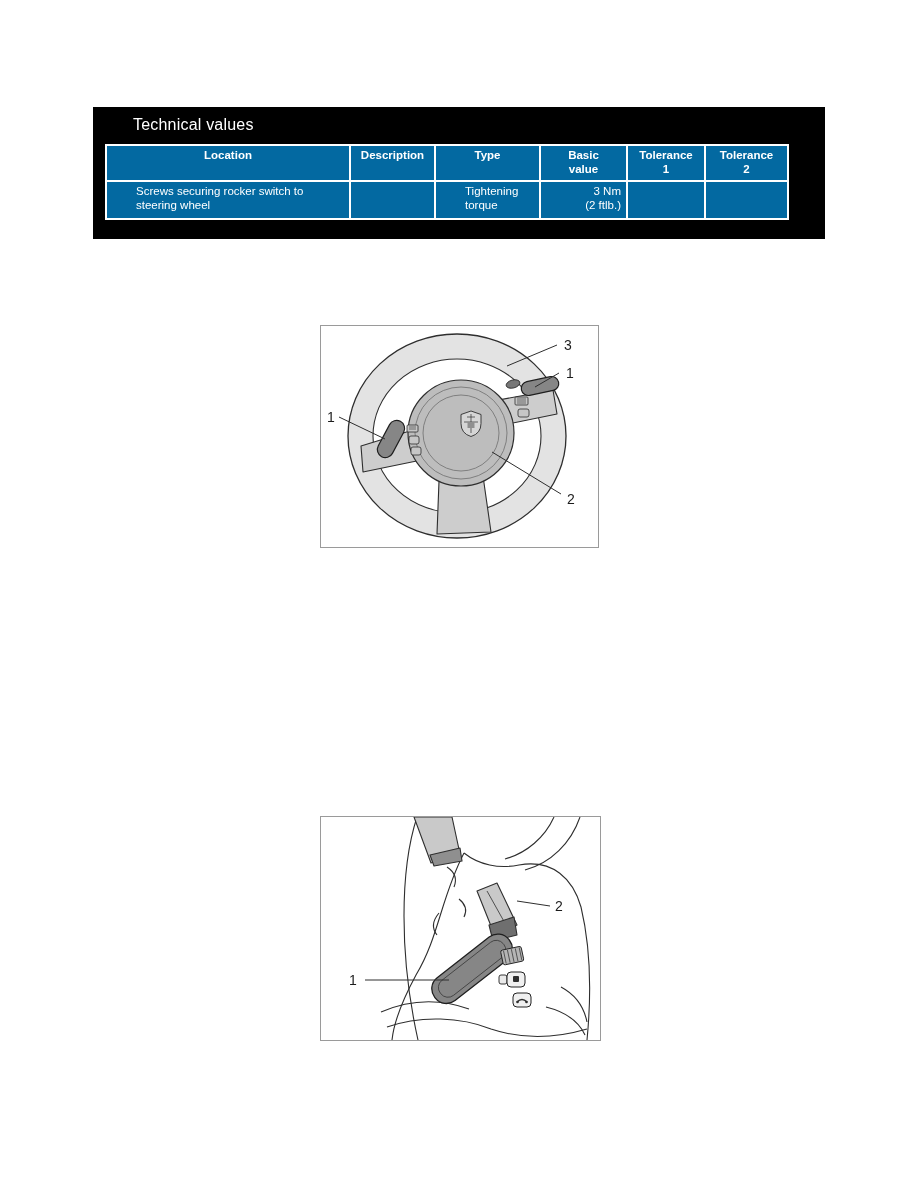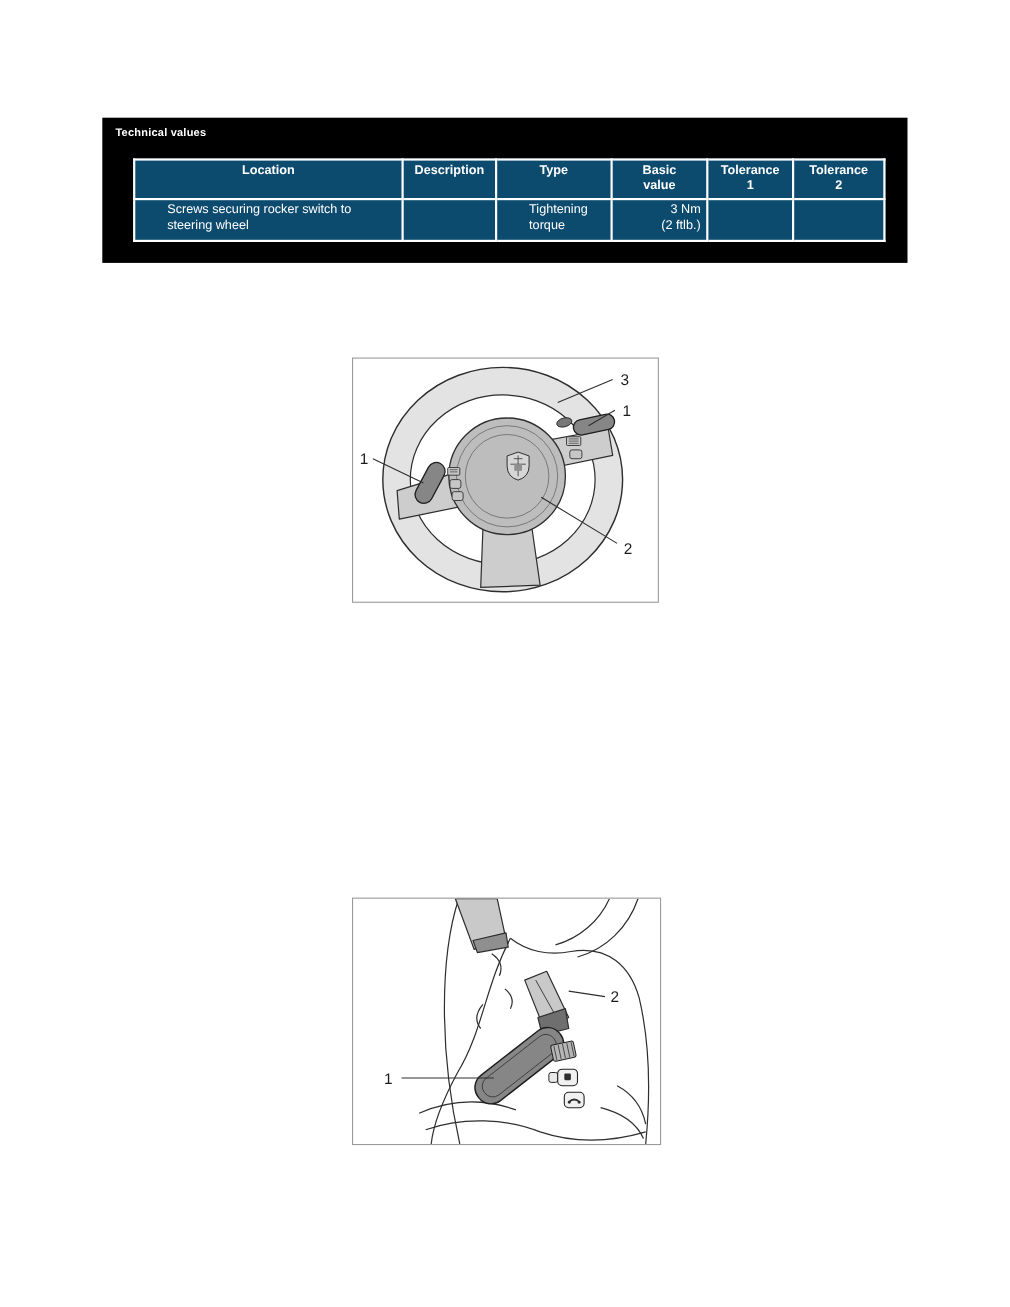--- a/index.html
+++ b/index.html
@@ -7,27 +7,27 @@
     position:relative; width:918px; height:1188px; background:#ffffff;
     font-family:"Liberation Sans", sans-serif; overflow:hidden;
   }
 
   
   .tv-panel {
     position:absolute; left:93px; top:107px; width:732px; height:132px;
     background:#000000; color:#ffffff;
   }
   .tv-title {
-    position:absolute; left:12px; top:9px;
-    font-size:10px; font-weight:bold; letter-spacing:0.2px;
+    position:absolute; left:40px; top:9px;
+    font-size:16px; font-weight:normal; letter-spacing:0.2px;
   }
   .tv-table {
-    position:absolute; left:28px; top:37px; width:682px;
+    position:absolute; left:12px; top:37px; width:682px;
     border-collapse:collapse; table-layout:fixed;
-    background:#0c4a6e; color:#ffffff;
+    background:#0369a1; color:#ffffff;
     font-size:11.5px; line-height:1.2;
   }
   .tv-table th, .tv-table td {
     border:2px solid #ffffff; padding:3px 5px; vertical-align:top;
     overflow:hidden;
   }
   .tv-table th { font-weight:bold; text-align:center; height:28px; }
   .tv-table td { height:30px;padding-left:29px; }
   .th-narrow-inner { display:inline-block; max-width:58px; }
   .cell-type-inner { display:inline-block; max-width:70px; }

